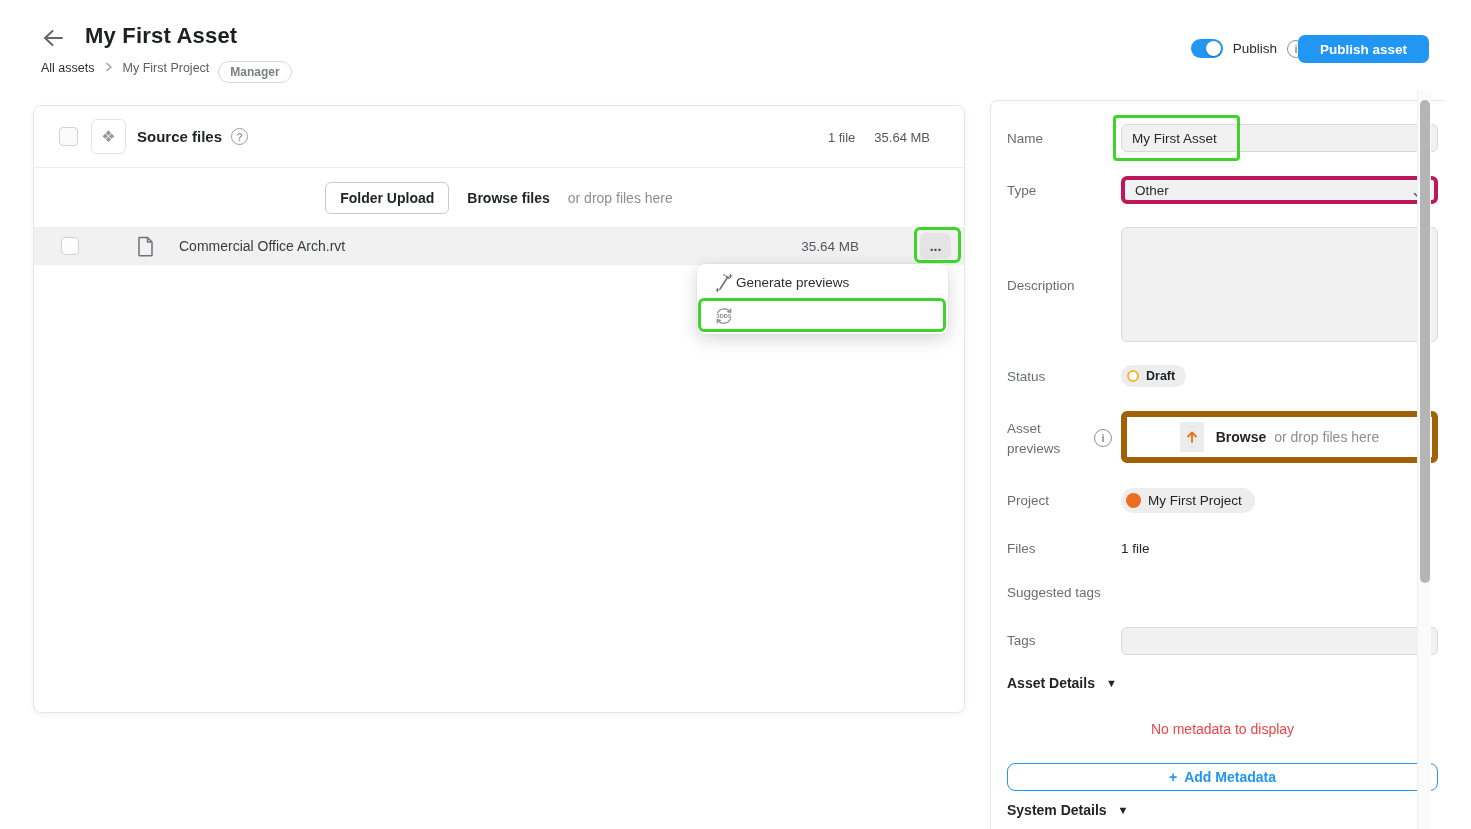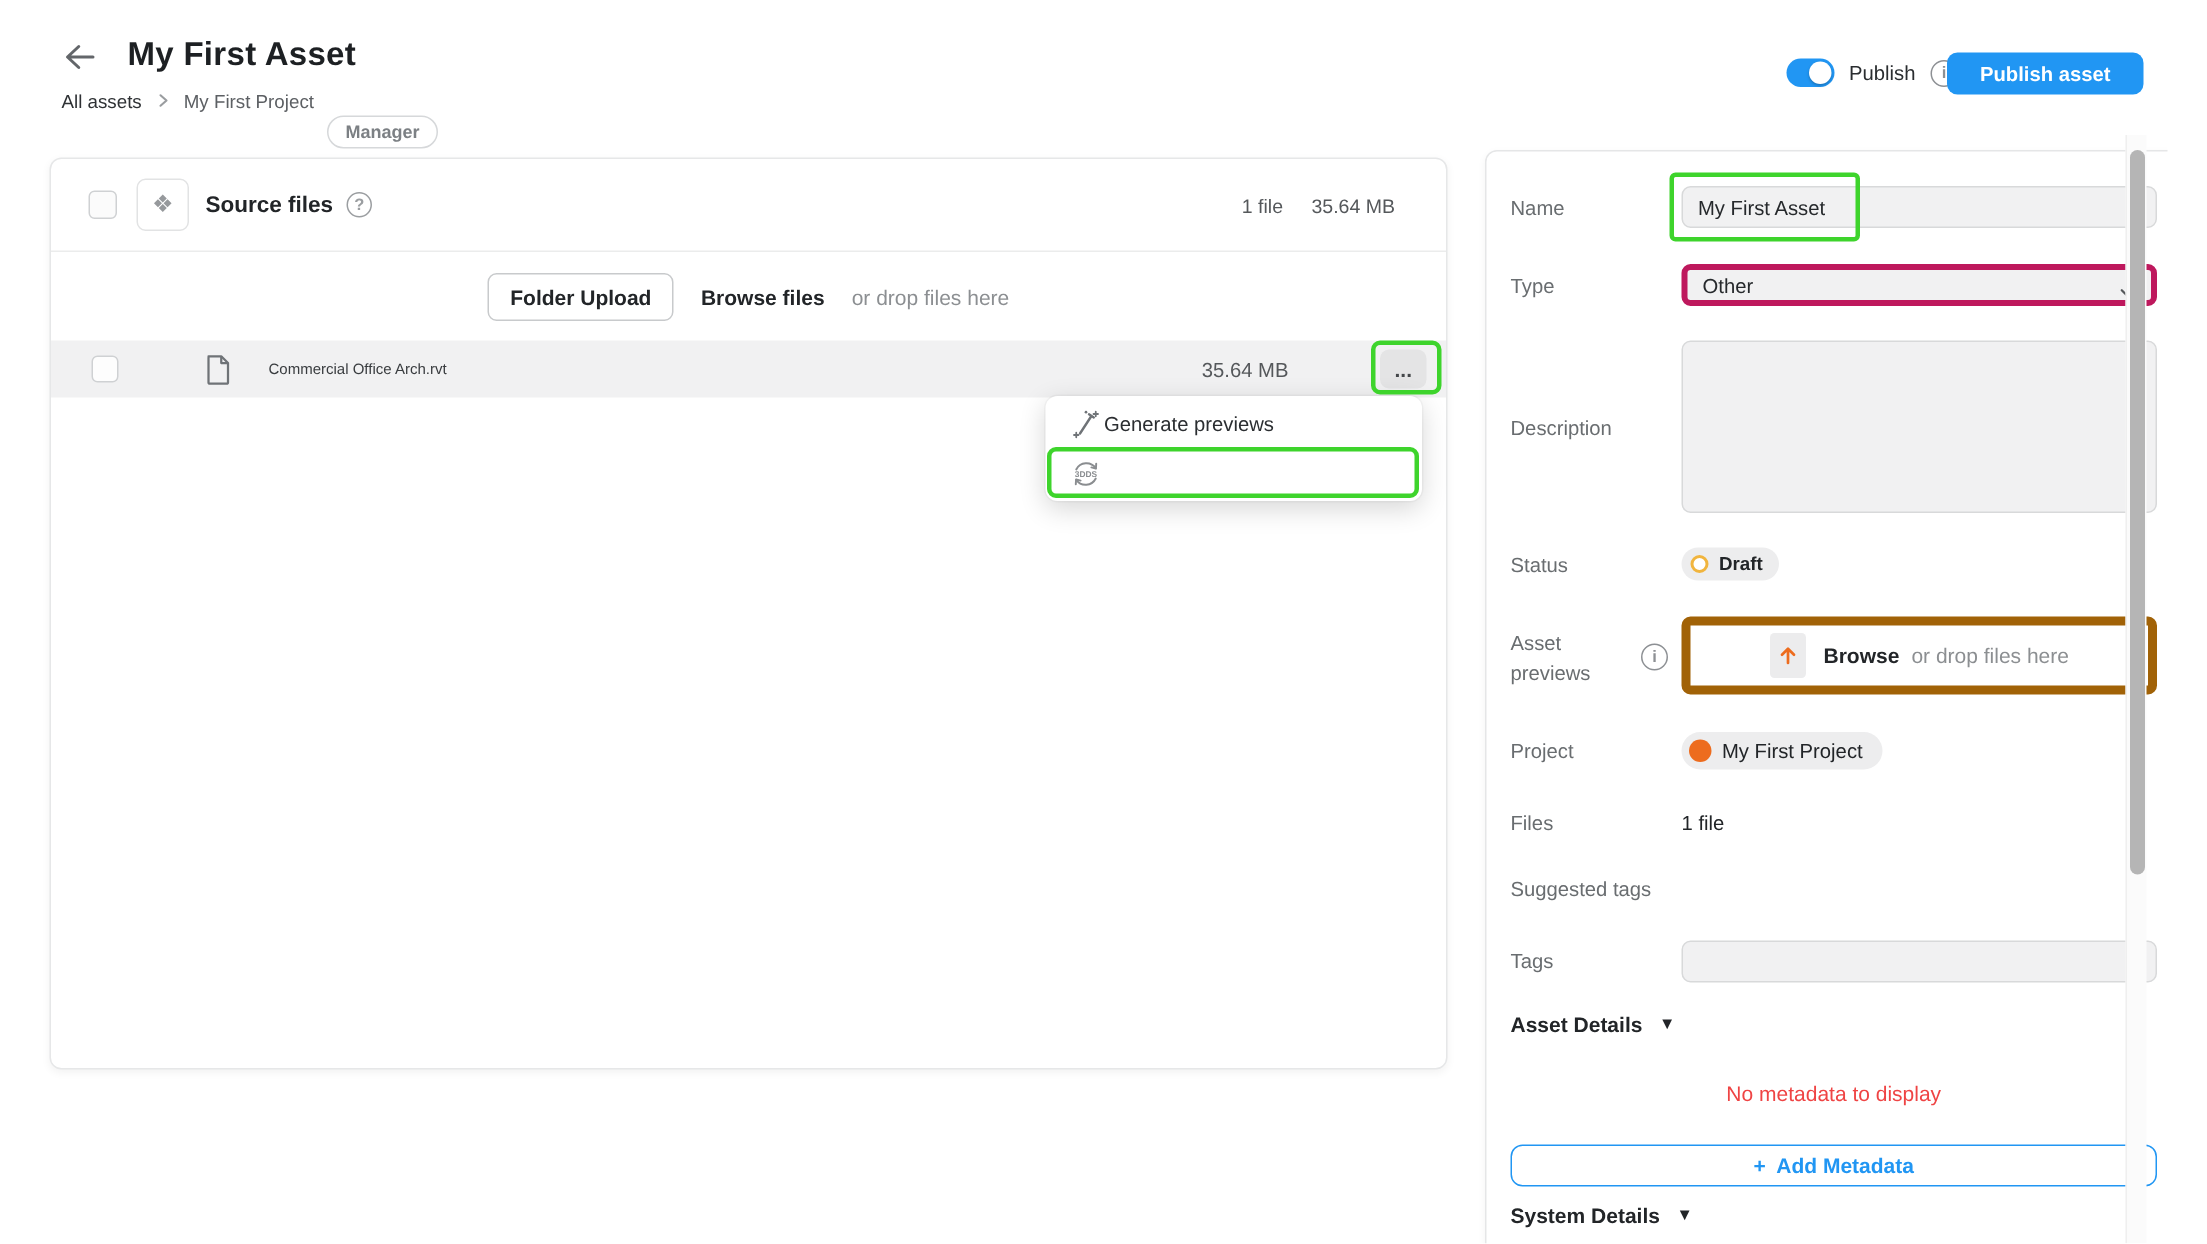--- a/index.html
+++ b/index.html
@@ -5,21 +5,21 @@
   * { margin:0; padding:0; box-sizing:border-box; }
   html,body { width:1471px; height:829px; background:#fff; font-family:"Liberation Sans", sans-serif; }
   .stage { position:relative; width:1445px; height:829px; overflow:hidden; background:#ffffff; color:#26292c; }
 
   
   .back-btn { position:absolute; left:40px; top:26px; width:26px; height:24px; cursor:pointer; }
   .page-title { position:absolute; left:85px; top:23px; font-size:22px; font-weight:700; color:#1d2023; letter-spacing:.2px; }
   .breadcrumb { position:absolute; left:41px; top:61px; display:flex; align-items:flex-start; gap:9px; font-size:12.5px; }
   .crumb-root { color:#2e3134; cursor:pointer; }
   .crumb-proj { color:#5d6064; }
-  .role-badge { border:1px solid #d6d8da; border-radius:999px; padding:3px 11px; font-size:12px; font-weight:700; color:#7c8084; background:#fff;margin-top:16px; }
+  .role-badge { border:1px solid #d6d8da; border-radius:999px; padding:3px 11px; font-size:12px; font-weight:700; color:#7c8084; background:#fff; }
 
   .publish-group { position:absolute; right:140px; top:39px; display:flex; align-items:center; gap:10px; }
   .toggle { position:relative; width:32px; height:19px; border-radius:10px; background:#2196f3; cursor:pointer; }
   .toggle .knob { position:absolute; right:2px; top:2px; width:15px; height:15px; border-radius:50%; background:#fff; box-shadow:0 1px 2px rgba(0,0,0,.25); }
   .publish-label { font-size:13.5px; color:#2a2d30; }
   .info-circle { width:18px; height:18px; border:1.5px solid #8d9094; border-radius:50%; color:#8d9094; font-size:11px; display:flex; align-items:center; justify-content:center; font-weight:600; }
   .publish-asset-btn { position:absolute; right:16px; top:35px; height:28px; padding:0 22px; background:#2196f3; border:none; border-radius:7px; color:#fff; font-size:13.5px; font-weight:700; cursor:pointer; font-family:"Liberation Sans",sans-serif; }
 
   
   .files-card { position:absolute; left:33px; top:105px; width:932px; height:608px; background:#fff; border:1px solid #e6e7e8; border-radius:8px; box-shadow:0 2px 6px rgba(0,0,0,.05); }
@@ -33,21 +33,21 @@
   .files-stats { position:absolute; right:34px; top:0; height:62px; display:flex; align-items:center; gap:19px; font-size:13px; color:#55585b; }
 
   .upload-band { height:59px; display:flex; align-items:center; justify-content:center; gap:18px; }
   .folder-upload-btn { border:1px solid #c8cacc; background:#fff; border-radius:6px; padding:7px 14px; font-size:14px; font-weight:700; color:#222528; cursor:pointer; font-family:"Liberation Sans",sans-serif; }
   .browse-files-link { font-size:14px; font-weight:700; color:#222528; cursor:pointer; }
   .drop-hint { font-size:14px; color:#8c8f92; }
 
   .file-row { position:relative; height:38px; background:#f1f1f2; display:flex; align-items:center; }
   .file-row .checkbox { width:18px; height:18px; margin-left:27px; background:#fdfdfd; }
   .file-doc-icon { margin-left:58px; flex:none; }
-  .file-name { margin-left:25px; font-size:10px; color:#393c3f; }
+  .file-name { margin-left:25px; font-size:14px; color:#393c3f; }
   .file-size { position:absolute; right:105px; font-size:13.5px; color:#55585b; }
   .more-btn { position:absolute; right:13px; width:31px; height:26px; background:#e4e4e5; border:none; border-radius:6px; font-size:14px; font-weight:700; color:#44474a; cursor:pointer; line-height:1; }
 
   
   .ctx-menu { position:absolute; left:697px; top:264px; width:251px; background:#fff; border-radius:8px; box-shadow:0 5px 18px rgba(0,0,0,.16), 0 0 0 1px rgba(0,0,0,.03); padding:2px 0; z-index:30; }
   .ctx-item { height:33px; display:flex; align-items:center; gap:1px; padding:0 16px; font-size:13.5px; color:#2b2e31; cursor:pointer; }
   .ctx-item .ico { width:22px; display:flex; justify-content:center; flex:none; }
 
   
   .annot { position:absolute; border:3px solid #3ed42c; border-radius:6px; pointer-events:none; z-index:40; }

